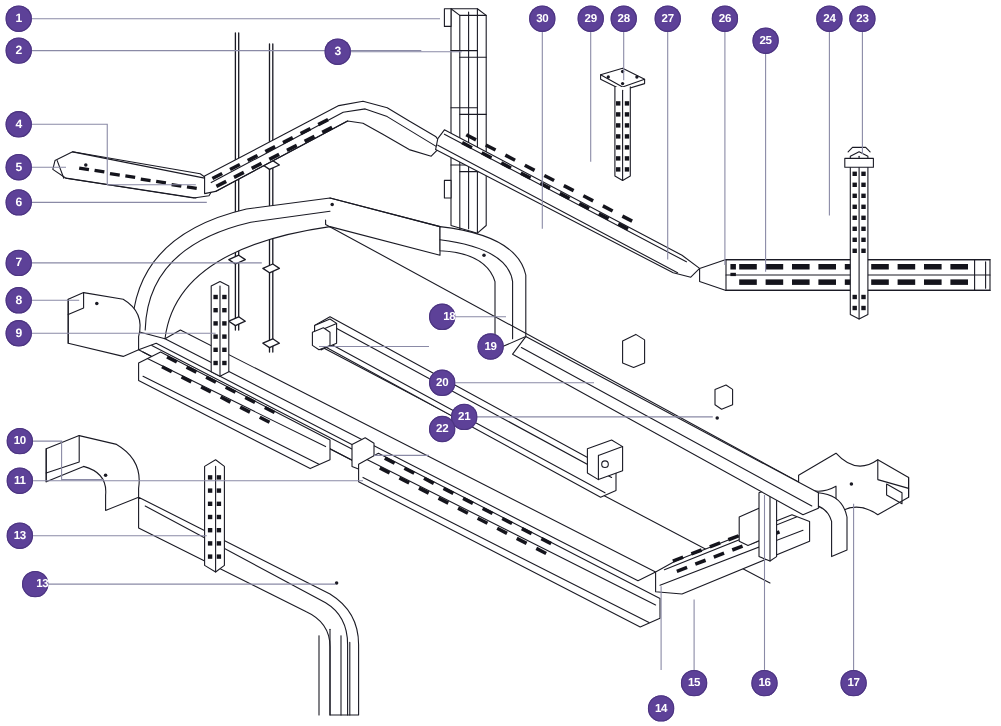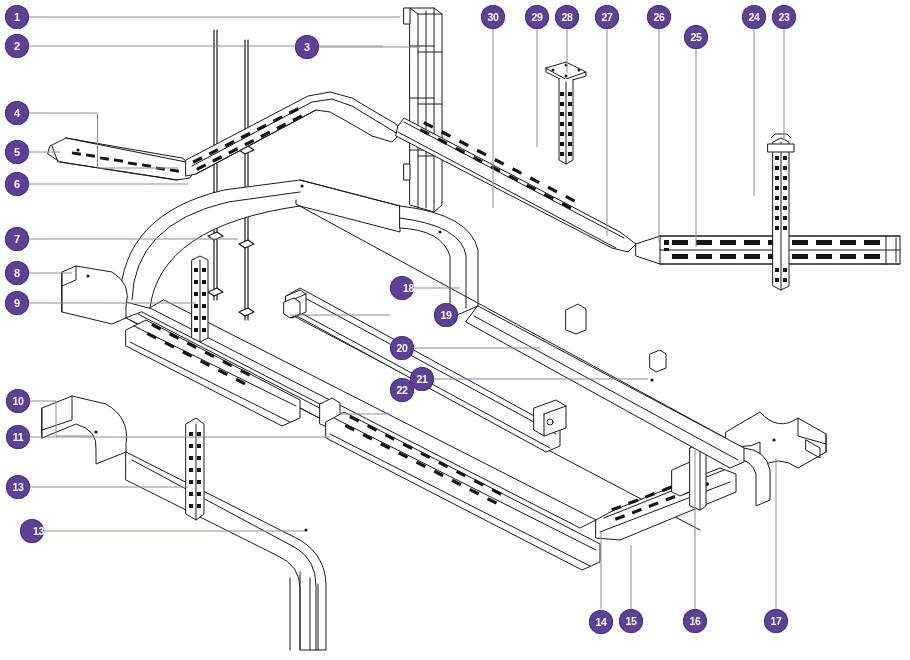--- a/index.html
+++ b/index.html
@@ -483,21 +483,21 @@
       <div class="callout" style="left: 17px; top: 113px;">4</div>
       <div class="callout" style="left: 17px; top: 152px;">5</div>
       <div class="callout" style="left: 17px; top: 184px;">6</div>
       <div class="callout" style="left: 17px; top: 239px;">7</div>
       <div class="callout" style="left: 17px; top: 273px;">8</div>
       <div class="callout" style="left: 17px; top: 303px;">9</div>
       <div class="callout wide" style="left: 18px; top: 401px; text-align: center;">10</div>
       <div class="callout wide" style="left: 18px; top: 437px;">11</div>
       <div class="callout wide" style="left: 18px; top: 487px;">13</div>
       <div class="callout wide" style="left: 32px; top: 531px; text-align: right;">13</div>
-      <div class="callout wide" style="left: 601px; top: 622px;">14</div>
+      <div class="callout wide" style="left: 601px; top: 644px;">14</div>
       <div class="callout wide" style="left: 631px; top: 621px;">15</div>
       <div class="callout wide" style="left: 695px; top: 621px;">16</div>
       <div class="callout wide" style="left: 776px; top: 621px;">17</div>
       <div class="callout wide" style="left: 402px; top: 288px; text-align: right;">18</div>
       <div class="callout wide" style="left: 402px; top: 315px; margin-left: 44px;">19</div>
       <div class="callout wide" style="left: 402px; top: 348px;">20</div>
       <div class="callout wide" style="left: 402px; top: 379px; margin-left: 20px;">21</div>
       <div class="callout wide" style="left: 402px; top: 390px;">22</div>
       <div class="callout wide" style="left: 784px; top: 17px;">23</div>
       <div class="callout wide" style="left: 754px; top: 17px;">24</div>

